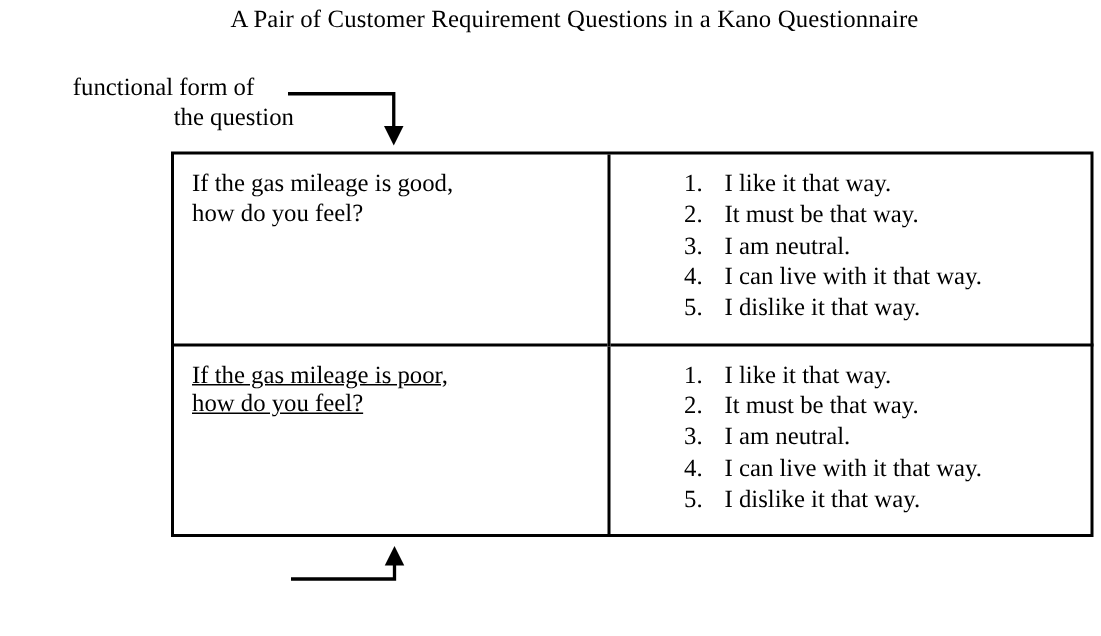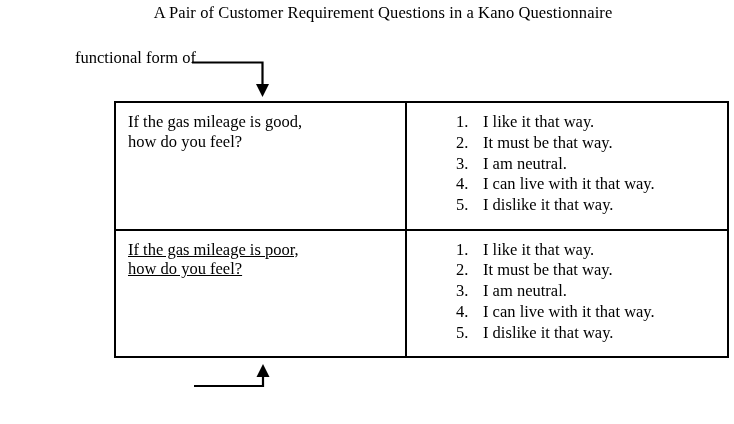--- a/index.html
+++ b/index.html
@@ -48,21 +48,21 @@
     top: 48px;
     text-align: right;
     width: 174px;
   }
   #dysfunctional-label {
     left: 4px;
     top: 372px;
     text-align: right;
     width: 176px;
   }
-  .callout-label .line1 { display: block; }
+  .callout-label .line1 { display: block; text-align: center; }
   .callout-label .line2 { display: block; }
 
   
   #leader-top, #leader-bottom {
     position: absolute;
     left: 0;
     top: 0;
     width: 734px;
     height: 424px;
     pointer-events: none;
@@ -135,20 +135,21 @@
 </style>
 </head>
 <body>
 
 <div id="figure">
 
   <div id="title">A Pair of Customer Requirement Questions in a Kano Questionnaire</div>
 
   <div id="functional-label" class="callout-label">
     <span class="line1">functional form of</span>
+    <span class="line2">the question</span>
   </div>
 
   <svg id="leader-top" viewBox="0 0 734 424" width="734" height="424">
     <path d="M 176 62.5 L 246.5 62.5 L 246.5 85" stroke="#000000" stroke-width="2.2" fill="none"></path>
     <polygon points="240,84 253,84 246.5,97" fill="#000000"></polygon>
   </svg>
 
 
   <svg id="leader-bottom" viewBox="0 0 734 424" width="734" height="424">
     <path d="M 178 386 L 247 386 L 247 375" stroke="#000000" stroke-width="2.2" fill="none"></path>

